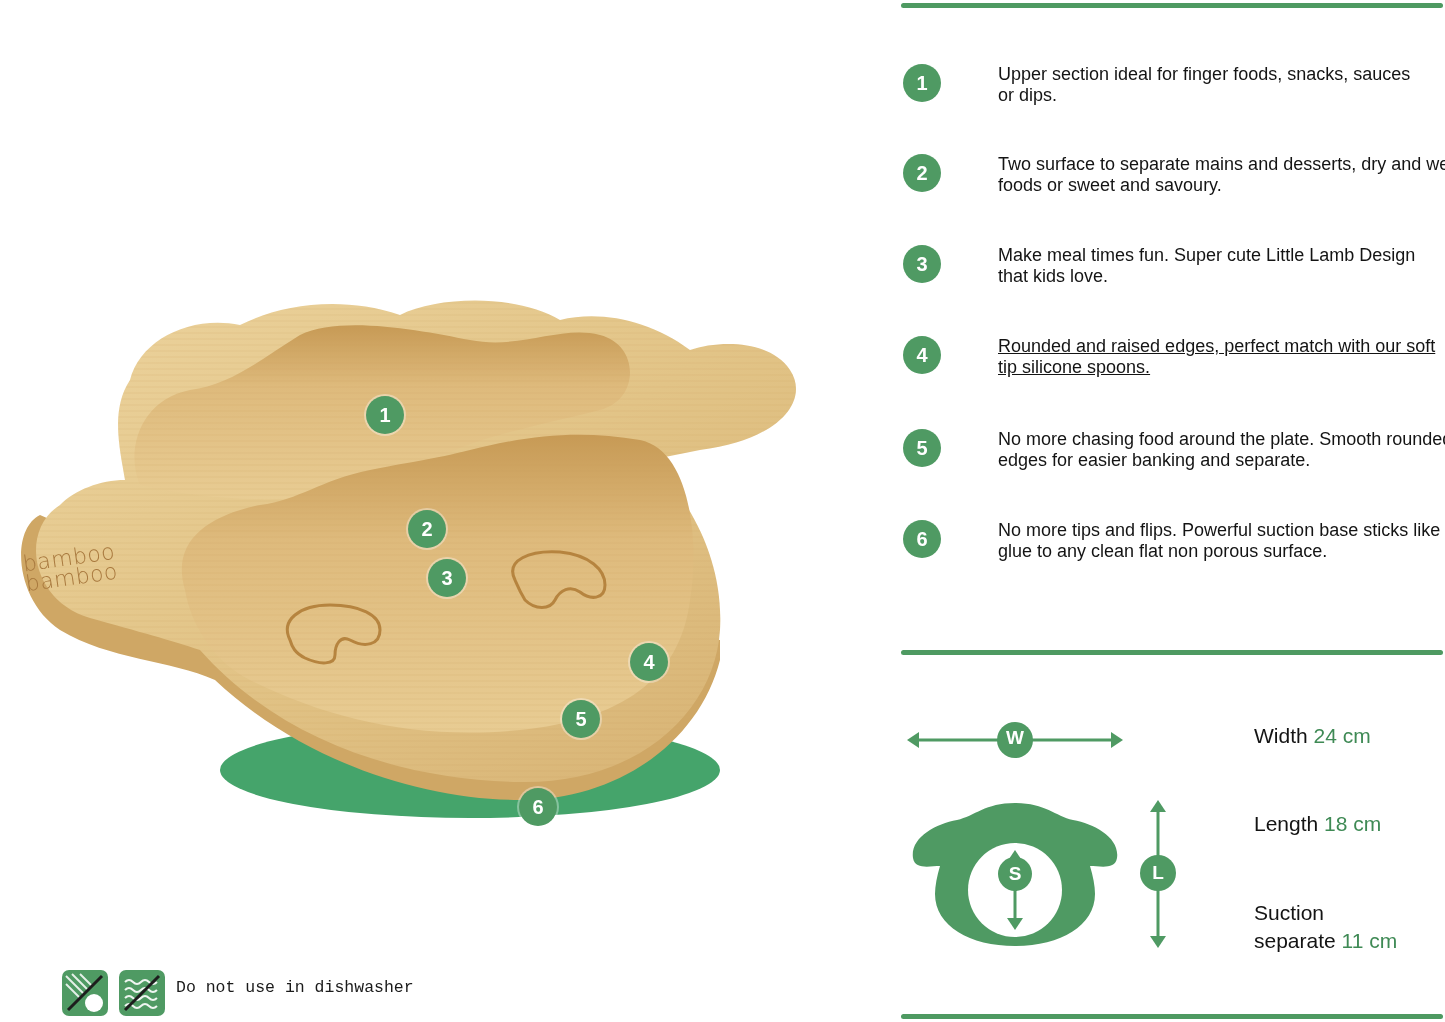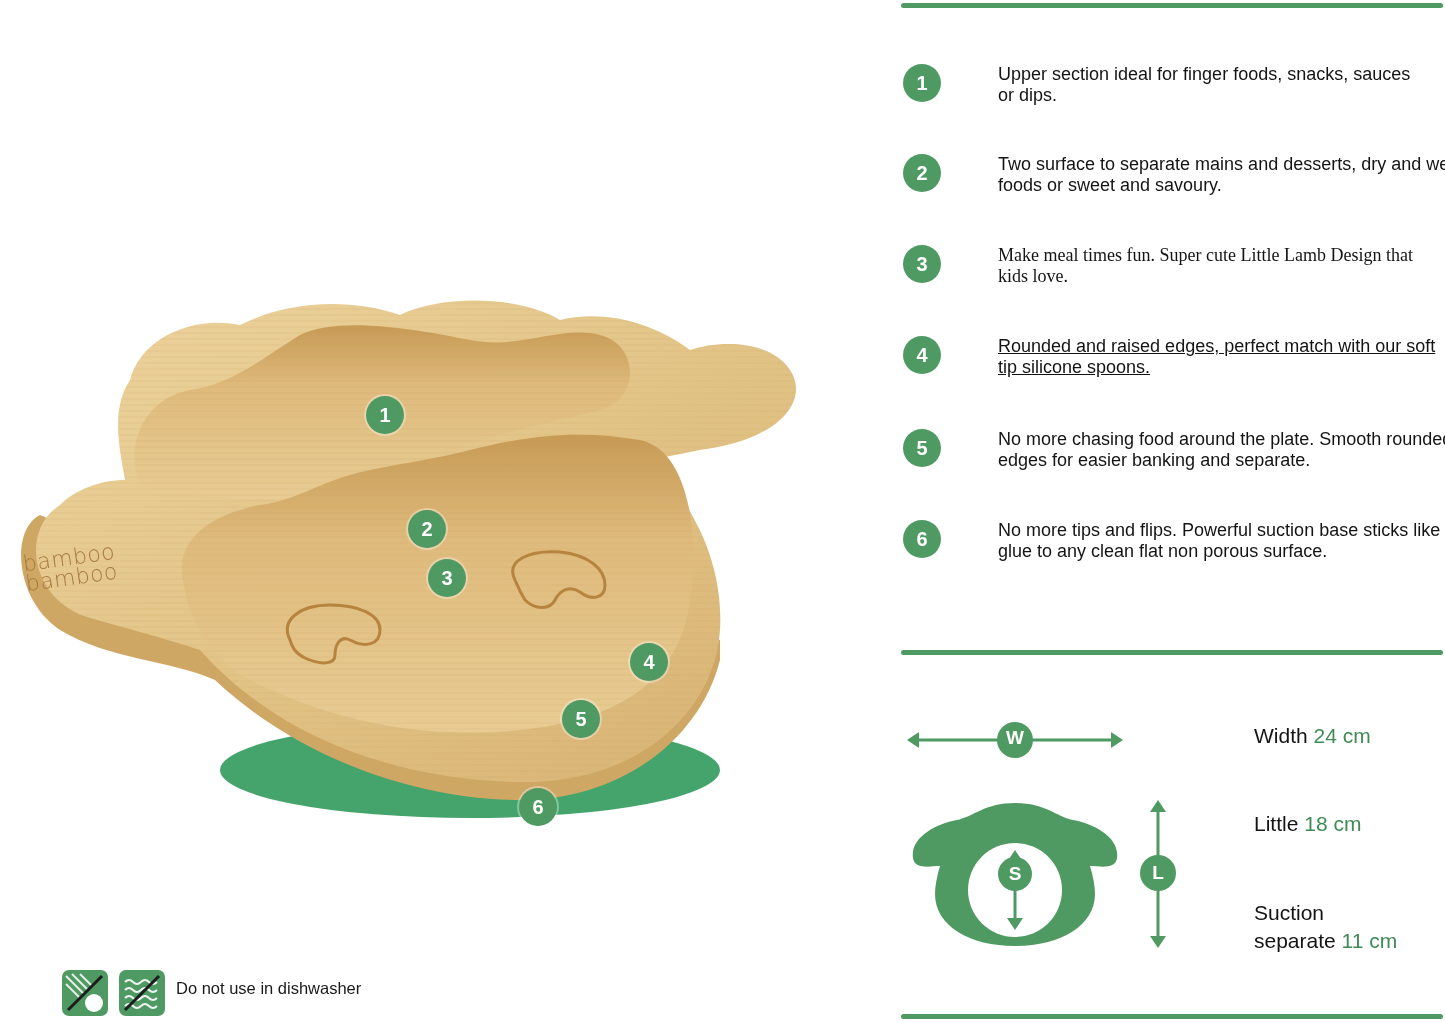--- a/index.html
+++ b/index.html
@@ -5,21 +5,21 @@
   html, body { margin: 0; padding: 0; background: #ffffff; }
   body { width: 1445px; height: 1022px; position: relative; overflow: hidden; font-family: "Liberation Sans", "DejaVu Sans", sans-serif; color: #111; }
   .abs { position: absolute; }
   .rule { position: absolute; left: 901px; width: 542px; height: 5px; background: #4e9a62; border-radius: 3px; }
   .badge { position: absolute; width: 38px; height: 38px; border-radius: 50%; background: #4f9a63; color: #fff; font-weight: bold; font-size: 20px; display: flex; align-items: center; justify-content: center; box-shadow: 0 0 0 2px rgba(255,255,255,0.35); }
   .feature { position: absolute; left: 901px; width: 544px; }
   .feature .badge { left: 2px; top: 0; }
   .feature .text { position: absolute; left: 56px; top: 0; font-size: 18px; line-height: 21px; color: #141414; width: 488px; margin-left: 41px; }
   .dim-label { position: absolute; left: 1254px; font-size: 21px; line-height: 28px; color: #141414; }
   .dim-value { color: #3f8a55; }
-  .care { position: absolute; left: 176px; font-size: 16.5px; line-height: 22px; color: #1a1a1a; }
+  .care { position: absolute; left: 176px; font-size: 16.5px; line-height: 22px; color: #1a1a1a; font-family: Liberation Mono, monospace; }
   .care-icon { position: absolute; top: 970px; width: 46px; height: 46px; border-radius: 7px; background: #4f9a63; overflow: hidden; }
 </style>
 </head>
 <body>
 
 <div class="abs" style="left:0;top:300px;width:840px;height:540px;">
   <svg width="840" height="540" viewBox="0 0 840 540">
     <defs>
       <linearGradient id="wood" x1="0" y1="0" x2="1" y2="1">
         <stop offset="0" stop-color="#ecd39d"></stop>
@@ -72,21 +72,21 @@
 <div class="feature" style="top:64px;">
   <div class="badge">1</div>
   <div class="text" style="width:430px;">Upper section ideal for finger foods, snacks, sauces or dips.</div>
 </div>
 <div class="feature" style="top:154px;">
   <div class="badge">2</div>
   <div class="text">Two surface to separate mains and desserts, dry and wet foods or sweet and savoury.</div>
 </div>
 <div class="feature" style="top:245px;">
   <div class="badge">3</div>
-  <div class="text" style="width:440px;font-family:Liberation Serif, serif;">Make meal times fun. Super cute Little Lamb Design that kids love.</div>
+  <div class="text" style="width:440px;">Make meal times fun. Super cute Little Lamb Design that kids love.</div>
 </div>
 <div class="feature" style="top:336px;">
   <div class="badge">4</div>
   <div class="text" style="width:460px;text-decoration:underline;">Rounded and raised edges, perfect match with our soft tip silicone spoons.</div>
 </div>
 <div class="feature" style="top:429px;">
   <div class="badge">5</div>
   <div class="text">No more chasing food around the plate. Smooth rounded edges for easier banking and separate.</div>
 </div>
 <div class="feature" style="top:520px;">
@@ -120,21 +120,21 @@
   <polygon points="20,150 12,138 28,138" fill="#4f9a63"></polygon>
   <circle cx="20" cy="75" r="18" fill="#4f9a63"></circle>
 </svg>
 <div class="abs" style="left:1140px;top:862px;width:36px;text-align:center;color:#fff;font-weight:bold;font-size:19px;">L</div>
 
 <div class="dim-label" style="top:722px;">
   <span>Width</span>
   <span class="dim-value">24 cm</span>
 </div>
 <div class="dim-label" style="top:810px;">
-  <span>Little</span>
+  <span>Length</span>
   <span class="dim-value">18 cm</span>
 </div>
 <div class="dim-label" style="top:899px;">
   <div>Suction</div>
   <div>
     <span>separate</span>
     <span class="dim-value">11 cm</span>
   </div>
 </div>
 

